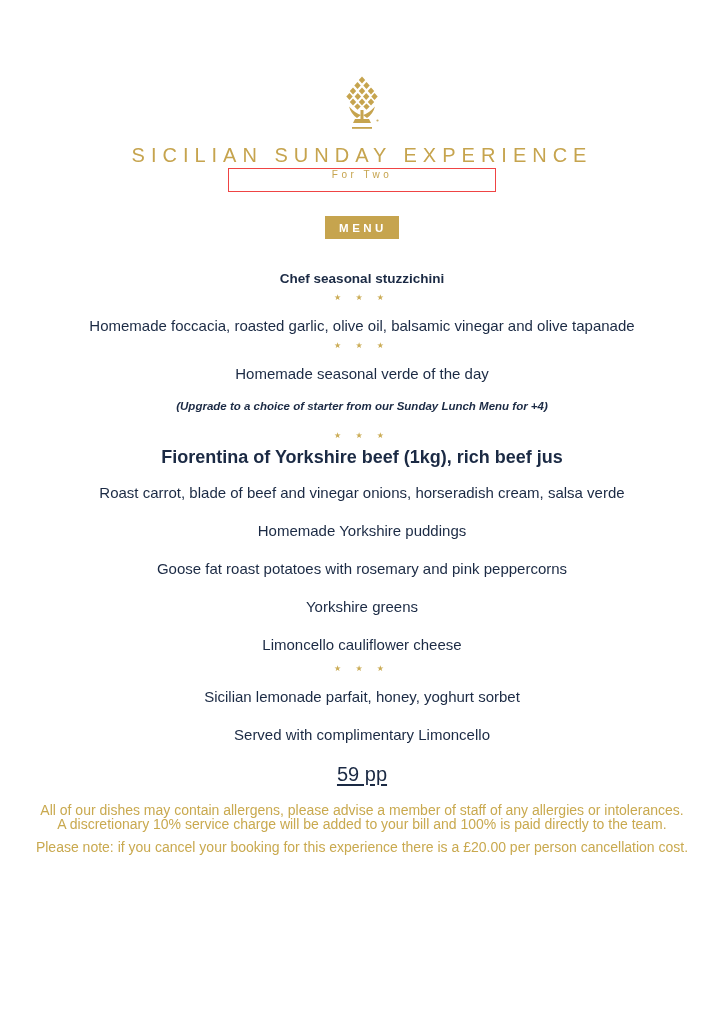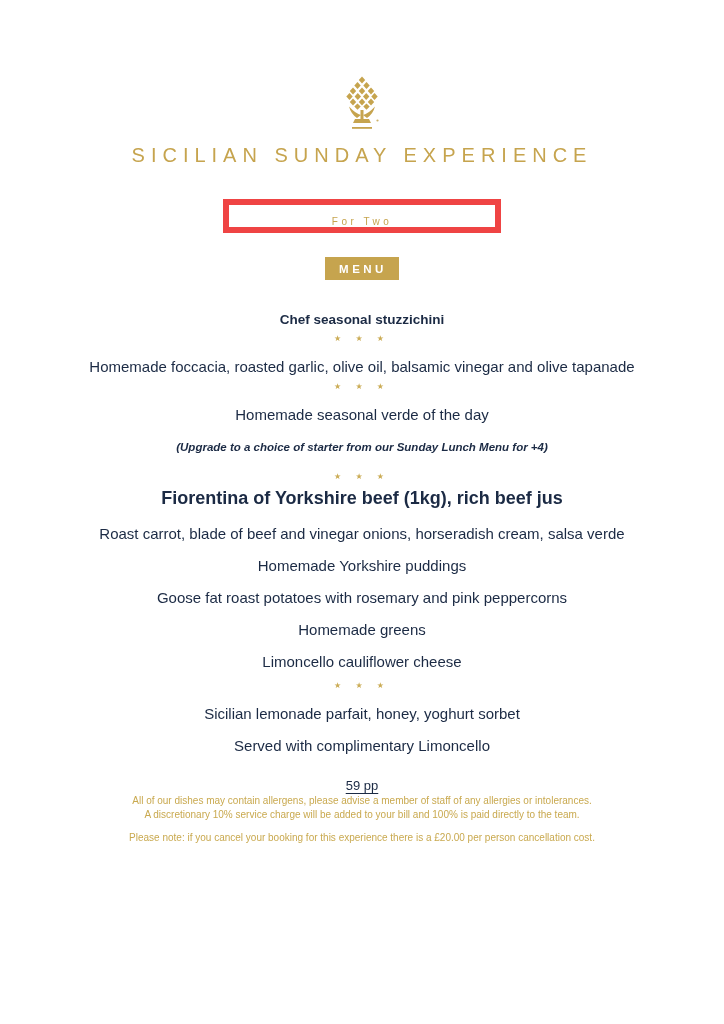--- a/index.html
+++ b/index.html
@@ -30,26 +30,26 @@
   .page-title {
     margin: 12px 0 0 0;
     font-size: 20px;
     font-weight: 400;
     letter-spacing: 6px;
     color: #C6A44E;
     line-height: 26px;
     white-space: nowrap;
   }
   .subtitle-box {
-    margin: 31px auto 0 auto;
+    margin: 0 auto 0 auto;
     width: 266px;
     height: 22px;
-    border: 6px solid #ef4444;
+    border: 1px solid #ef4444;
     display: flex;
-    align-items: flex-end;
+    align-items: flex-start;
     justify-content: center;
   }
   .subtitle-box span {
     font-size: 10px;
     letter-spacing: 3.5px;
     color: #C6A44E;
   }
   .menu-badge {
     display: inline-block;
     margin-top: 24px;
@@ -77,44 +77,45 @@
     letter-spacing: 6px;
     margin: 6px 0;
   }
   .stars.pre-main { margin-top: 18px; margin-bottom: 6px; }
   .stars.pre-dessert { margin-top: 10px; margin-bottom: 6px; }
   .dish {
     font-size: 15px;
     line-height: 18px;
     margin: 14px 0 4px 0;
   }
-  .dish + .dish { margin-top: 14px; }
+  .dish + .dish { margin-top: 20px; }
   .note {
     font-size: 11.5px;
     font-weight: 700;
     font-style: italic;
     line-height: 14px;
     margin: 16px 0 0 0;
   }
   .dish-heading {
     font-size: 18px;
     font-weight: 700;
     line-height: 17px;
     margin: 8px 0 0 0;
   }
   .dish-heading + .dish { margin-top: 18px; }
   .price {
-    font-size: 13px;
+    font-size: 20px;
     line-height: 17px;
     margin-top: 22px;
     text-decoration: underline;
     text-underline-offset: 3px;
   }
   .footer {
-    font-size: 10px;
+    margin-top: 20px;
+    font-size: 14px;
     line-height: 14px;
     color: #C9A94F;
   }
   .footer-note {
     margin-top: 9px;
   }
 </style>
 </head>
 <body>
 
@@ -168,21 +169,21 @@
     <div class="stars">★ ★ ★</div>
     <div class="dish">Homemade foccacia, roasted garlic, olive oil, balsamic vinegar and olive tapanade</div>
     <div class="stars">★ ★ ★</div>
     <div class="dish">Homemade seasonal verde of the day</div>
     <div class="note">(Upgrade to a choice of starter from our Sunday Lunch Menu for +4)</div>
     <div class="stars pre-main">★ ★ ★</div>
     <div class="dish-heading">Fiorentina of Yorkshire beef (1kg), rich beef jus</div>
     <div class="dish">Roast carrot, blade of beef and vinegar onions, horseradish cream, salsa verde</div>
     <div class="dish">Homemade Yorkshire puddings</div>
     <div class="dish">Goose fat roast potatoes with rosemary and pink peppercorns</div>
-    <div class="dish">Homemade greens</div>
+    <div class="dish">Yorkshire greens</div>
     <div class="dish">Limoncello cauliflower cheese</div>
     <div class="stars pre-dessert">★ ★ ★</div>
     <div class="dish">Sicilian lemonade parfait, honey, yoghurt sorbet</div>
     <div class="dish">Served with complimentary Limoncello</div>
 
     <div class="price">59 pp</div>
 
     <div class="footer">
       <div>All of our dishes may contain allergens, please advise a member of staff of any allergies or intolerances.</div>
       <div>A discretionary 10% service charge will be added to your bill and 100% is paid directly to the team.</div>

